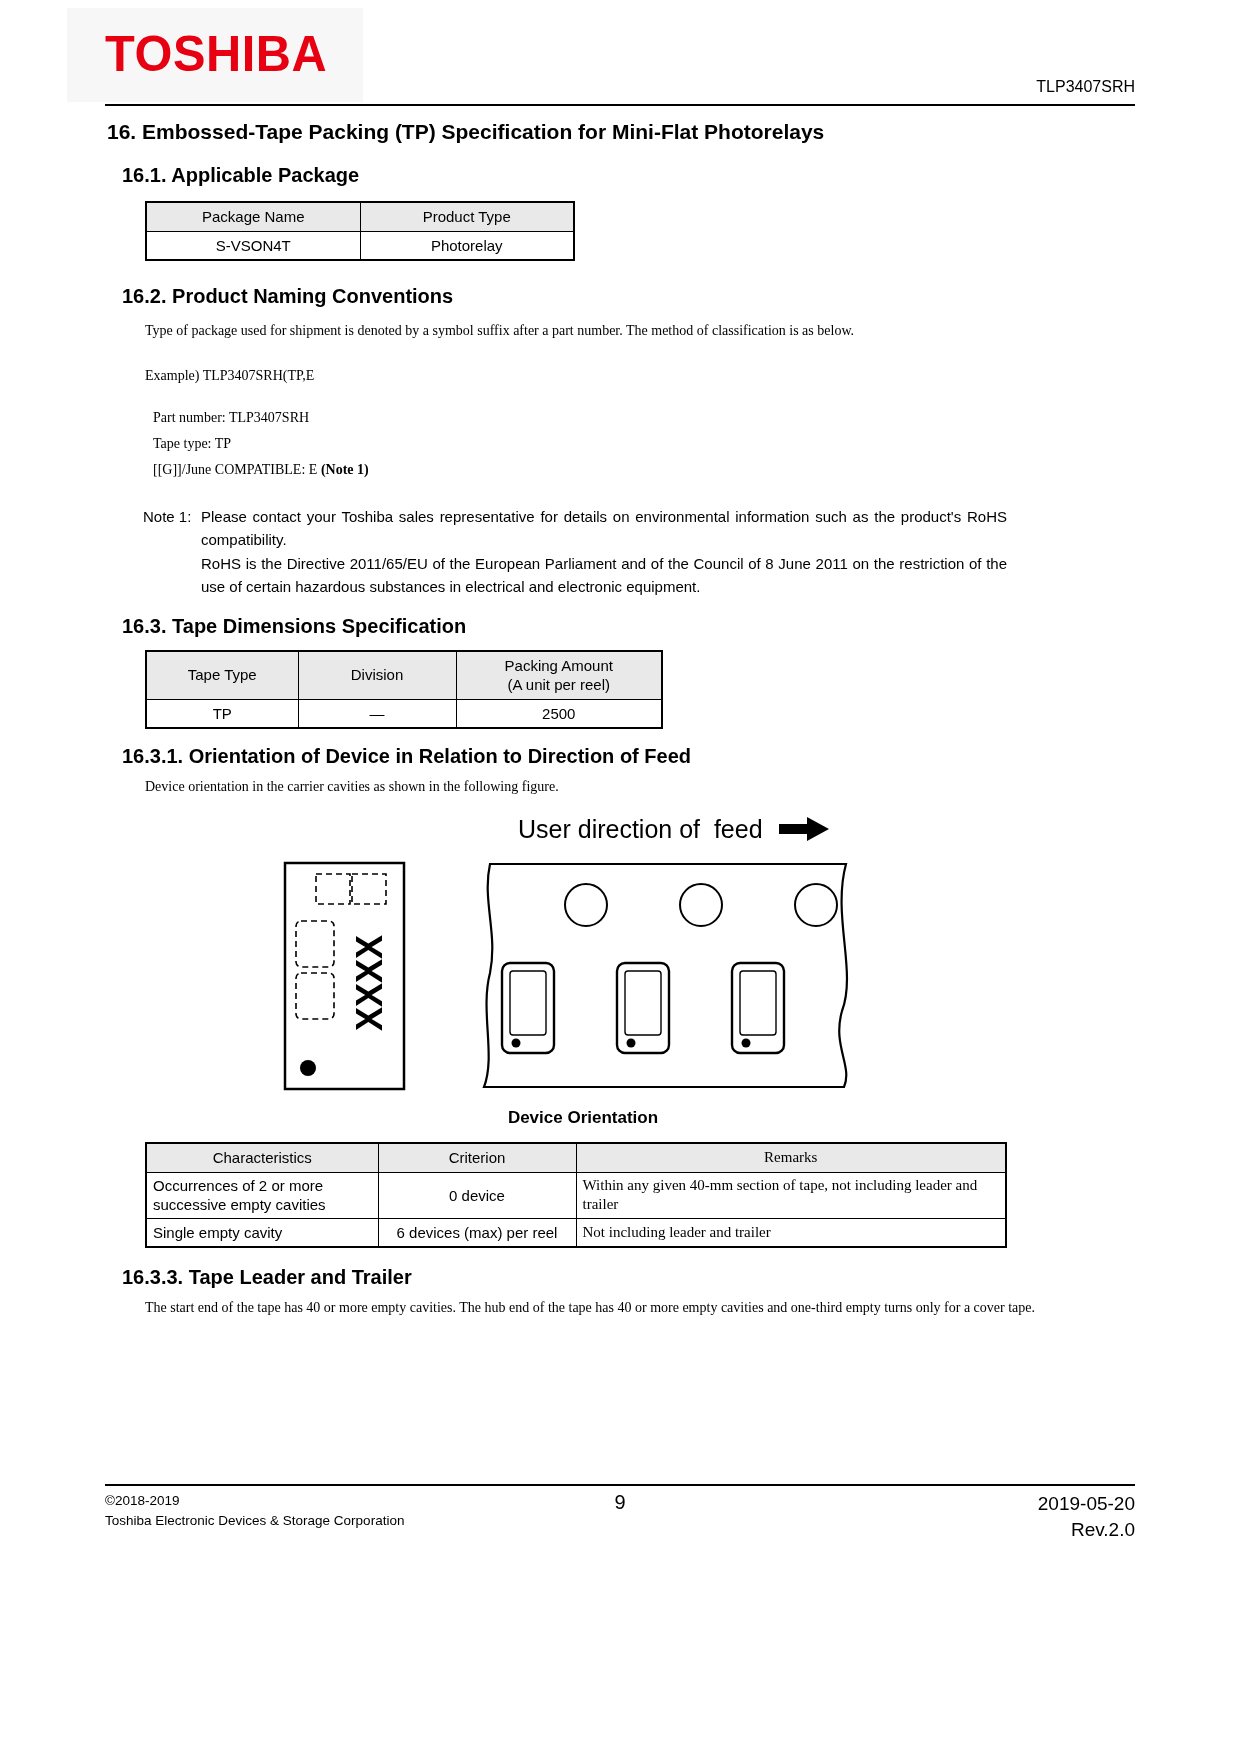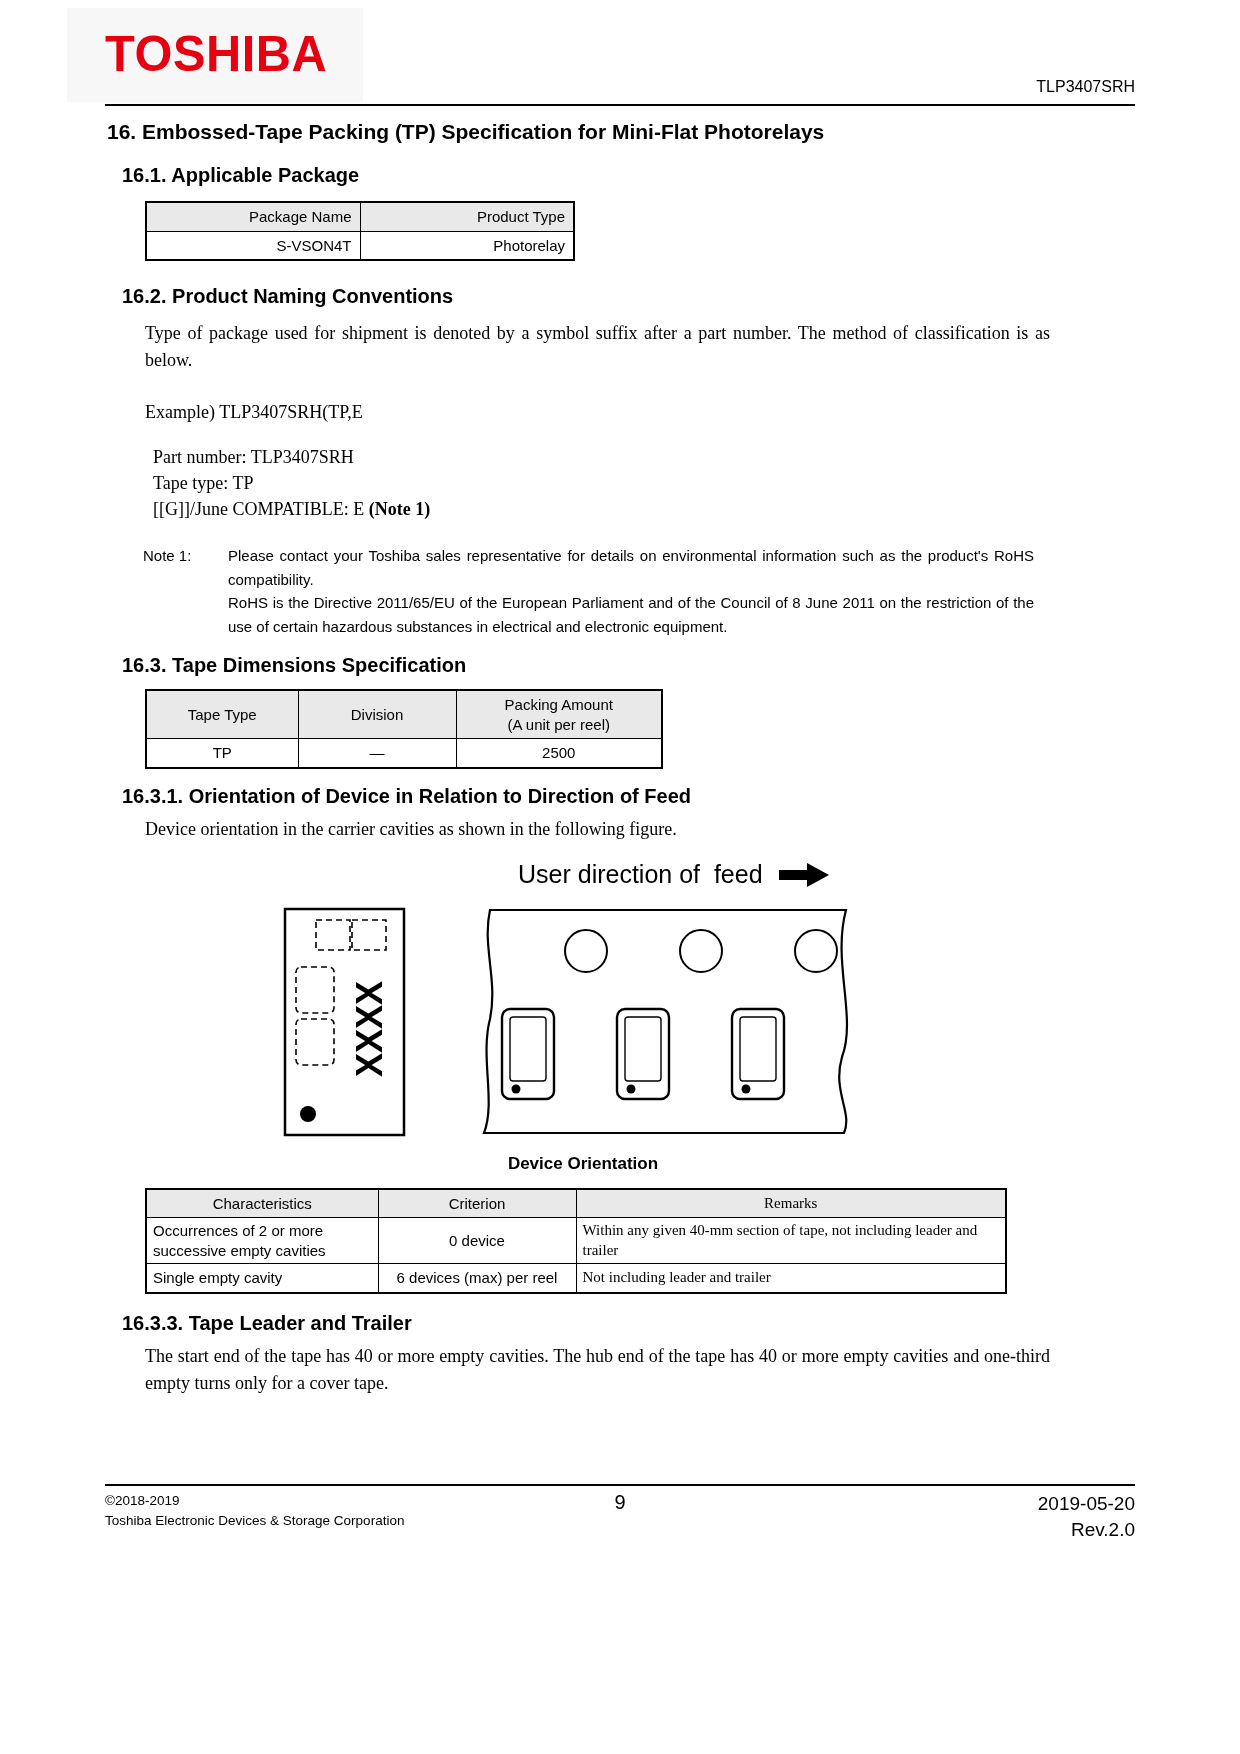--- a/index.html
+++ b/index.html
@@ -31,47 +31,47 @@
   .mt-1631 { margin-top:16px; }
   .mt-1632 { margin-top:32px; }
   .mt-1633 { margin-top:18px; }
 
   
   table.tbl { border-collapse:collapse; border:2px solid #000; margin-left:40px; }
   .tbl th, .tbl td { border:1.5px solid #000; font-size:15px; font-weight:normal; padding:4px 8px; line-height:1.3; }
   .tbl th { background:#e9e9e9; text-align:center; }
 
   .pkg-tbl { margin-top:14px; }
-  .pkg-tbl th, .pkg-tbl td { width:214px; text-align:right; height:20px;margin-left:16px; }
+  .pkg-tbl th, .pkg-tbl td { width:214px; text-align:center; height:20px;margin-left:16px; }
 
   .tape-tbl { margin-top:12px;padding-left:36px; }
   .tape-tbl th.c1, .tape-tbl td.c1 { width:152px; text-align:center; }
   .tape-tbl th.c2, .tape-tbl td.c2 { width:158px; text-align:center; }
   .tape-tbl th.c3, .tape-tbl td.c3 { width:206px; text-align:center; }
   .tape-tbl td { height:29px; }
 
   .cav-tbl { margin-top:14px; }
   .cav-tbl th.c1, .cav-tbl td.c1 { width:232px; }
   .cav-tbl th.c2, .cav-tbl td.c2 { width:198px; }
   .cav-tbl th.c3, .cav-tbl td.c3 { width:430px;font-family:Liberation Serif, serif; }
   .cav-tbl td.c1 { text-align:left; padding:3px 6px; }
   .cav-tbl td.c2 { text-align:center; }
   .cav-tbl td.c3 { text-align:left; padding:3px 6px; }
 
   
-  .serif { font-family:"Liberation Serif", serif; font-size:18px; line-height:1.52; }
+  .serif { font-family:"Liberation Serif", serif; font-size:14px; line-height:1.52; }
   .intro-para { margin:12px 0 0 40px; width:905px; text-align:justify; }
   .example-line { margin:24px 0 0 40px; }
   .detail-lines { margin:18px 0 0 48px; }
   .detail-lines div { line-height:26px; }
   .bold { font-weight:bold; }
 
   .note-block { display:flex; margin:22px 0 0 38px; font-size:15px; line-height:23.5px; }
   .note-label { width:58px; flex:none; }
-  .note-text { width:806px; text-align:justify;margin-left:27px; }
+  .note-text { width:806px; text-align:justify; }
   .note-text p + p { margin-top:0; }
 
   .para-orient { margin:8px 0 0 40px; width:905px; }
 
   
   .figure { margin-top:16px; }
   .fig-title-row { display:flex; align-items:center; gap:16px; margin-left:413px; height:32px; }
   .fig-title { font-size:25px; white-space:pre; }
   .fig-svg { display:block; margin:16px 0 0 178px; }
   .fig-caption { margin:12px 0 0 178px; width:600px; text-align:center; font-size:17px; font-weight:bold; }

